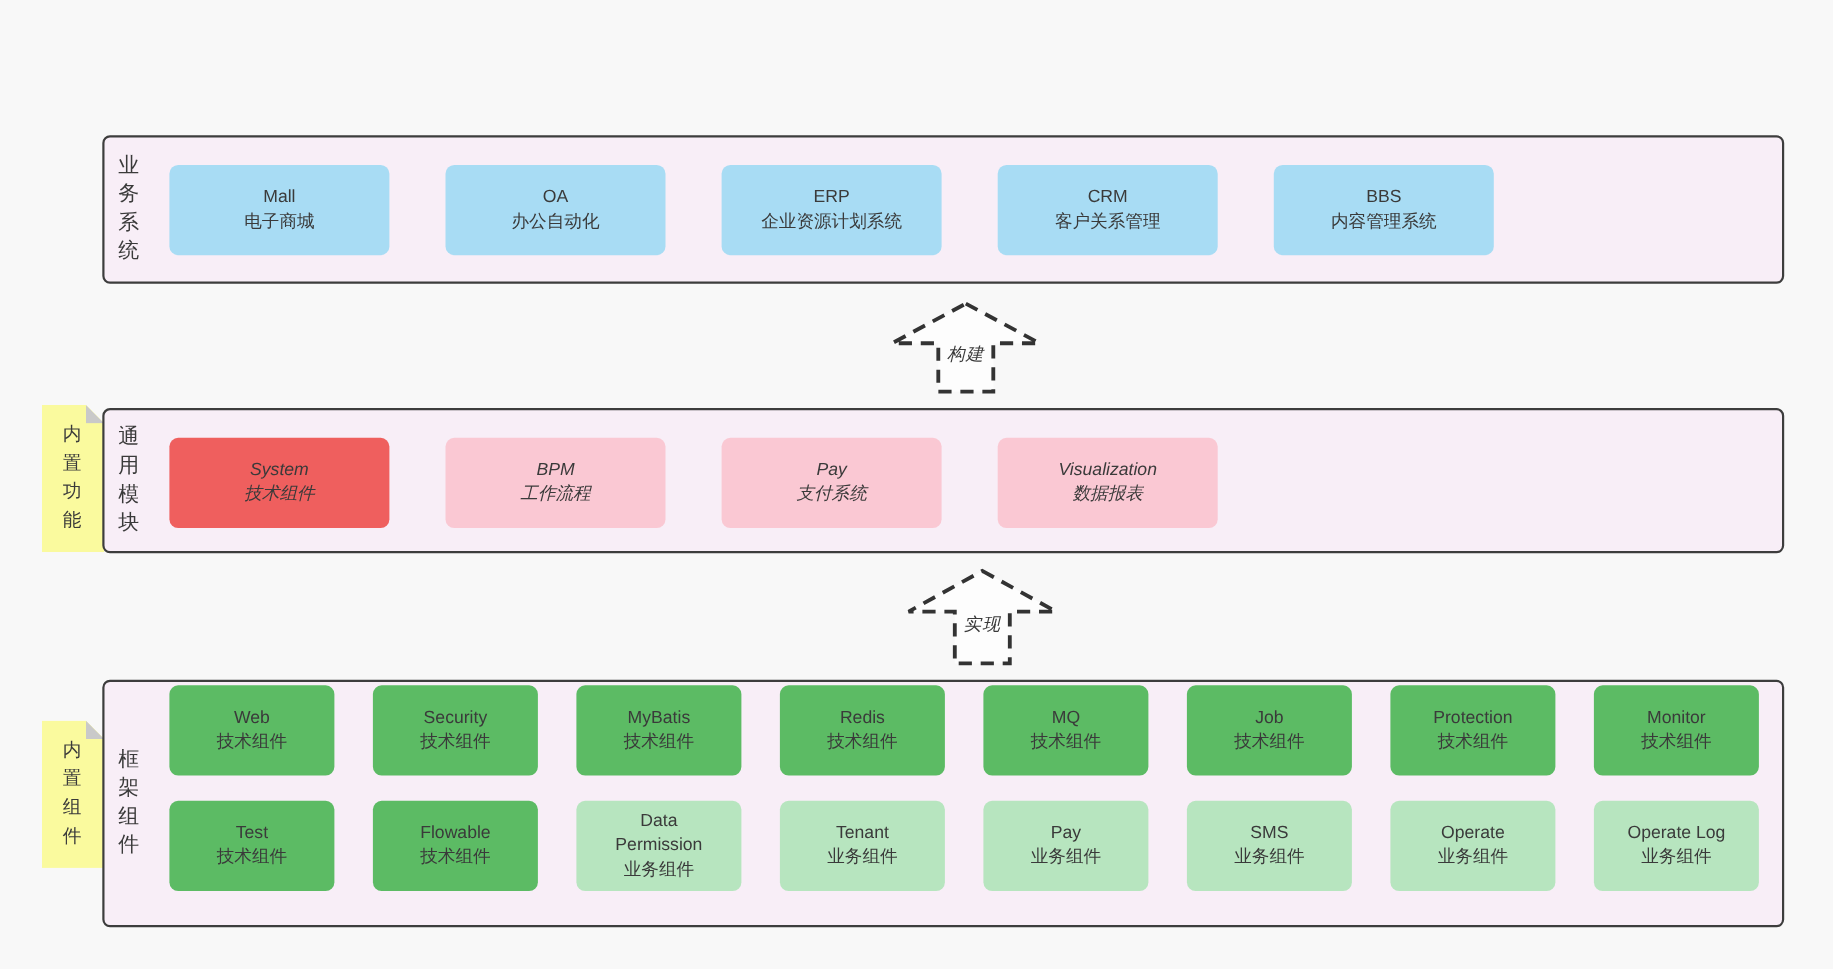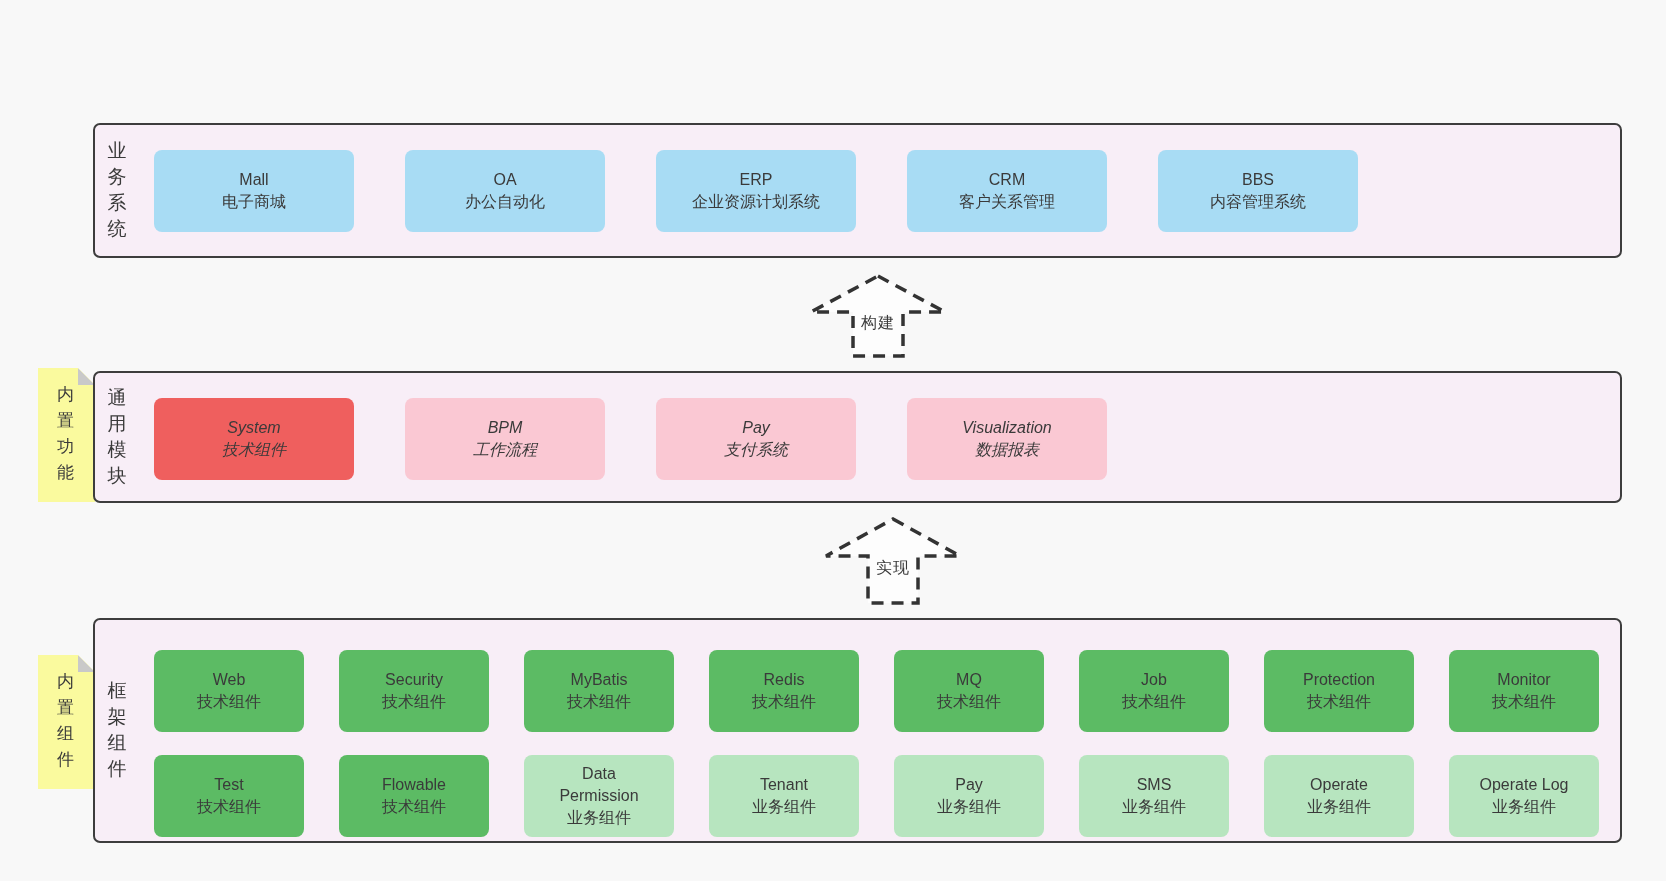--- a/index.html
+++ b/index.html
@@ -51,39 +51,39 @@
     font-size:19px;line-height:26px;white-space:pre-line;
   }
   #layer-business-systems .layer-label{top:13px;}
   #layer-common-modules .layer-label{top:12px;}
   #layer-framework-components .layer-label{top:58px;}
 
   .boxes{position:absolute;left:59px;display:flex;gap:51px;}
   #layer-business-systems .boxes{top:25px;}
   #layer-common-modules .boxes{top:25px;font-style:italic;}
   .boxes-grid{
-    position:absolute;left:59px;top:30px;display:grid;
+    position:absolute;left:59px;top:3px;display:grid;
     grid-template-columns:repeat(8,150px);column-gap:35px;row-gap:23px;
   }
 
   .box{
     width:200px;height:82px;border-radius:8px;
     display:flex;flex-direction:column;justify-content:center;align-items:center;
     text-align:center;font-size:16px;line-height:22px;white-space:pre-line;
     color:var(--text,#3a3a3a);
   }
   .boxes-grid .box{width:150px;}
   .v-blue{background:var(--box-blue,#a8dcf4);}
   .v-red{background:var(--box-red,#ef5f5e);}
   .v-pink{background:var(--box-pink,#fac8d3);align-items:center;}
   .v-green{background:var(--box-green-dark,#5cbb64);}
   .v-green-light{background:var(--box-green-light,#b7e5bf);}
 
   
-  .arrow{position:absolute;width:140px;z-index:2;}
+  .arrow{position:absolute;width:140px;z-index:2;font-style:italic;}
   #arrow-build{left:808px;top:273px;height:86px;}
   #arrow-implement{left:823px;top:516px;height:90px;text-align:right;}
   .arrow svg{position:absolute;left:0;top:0;width:100%;height:100%;}
   .arrow-label{
     position:absolute;left:50%;top:58%;transform:translate(-50%,-50%);
     font-size:16px;letter-spacing:1px;
   }
 </style>
 </head>
 <body>

